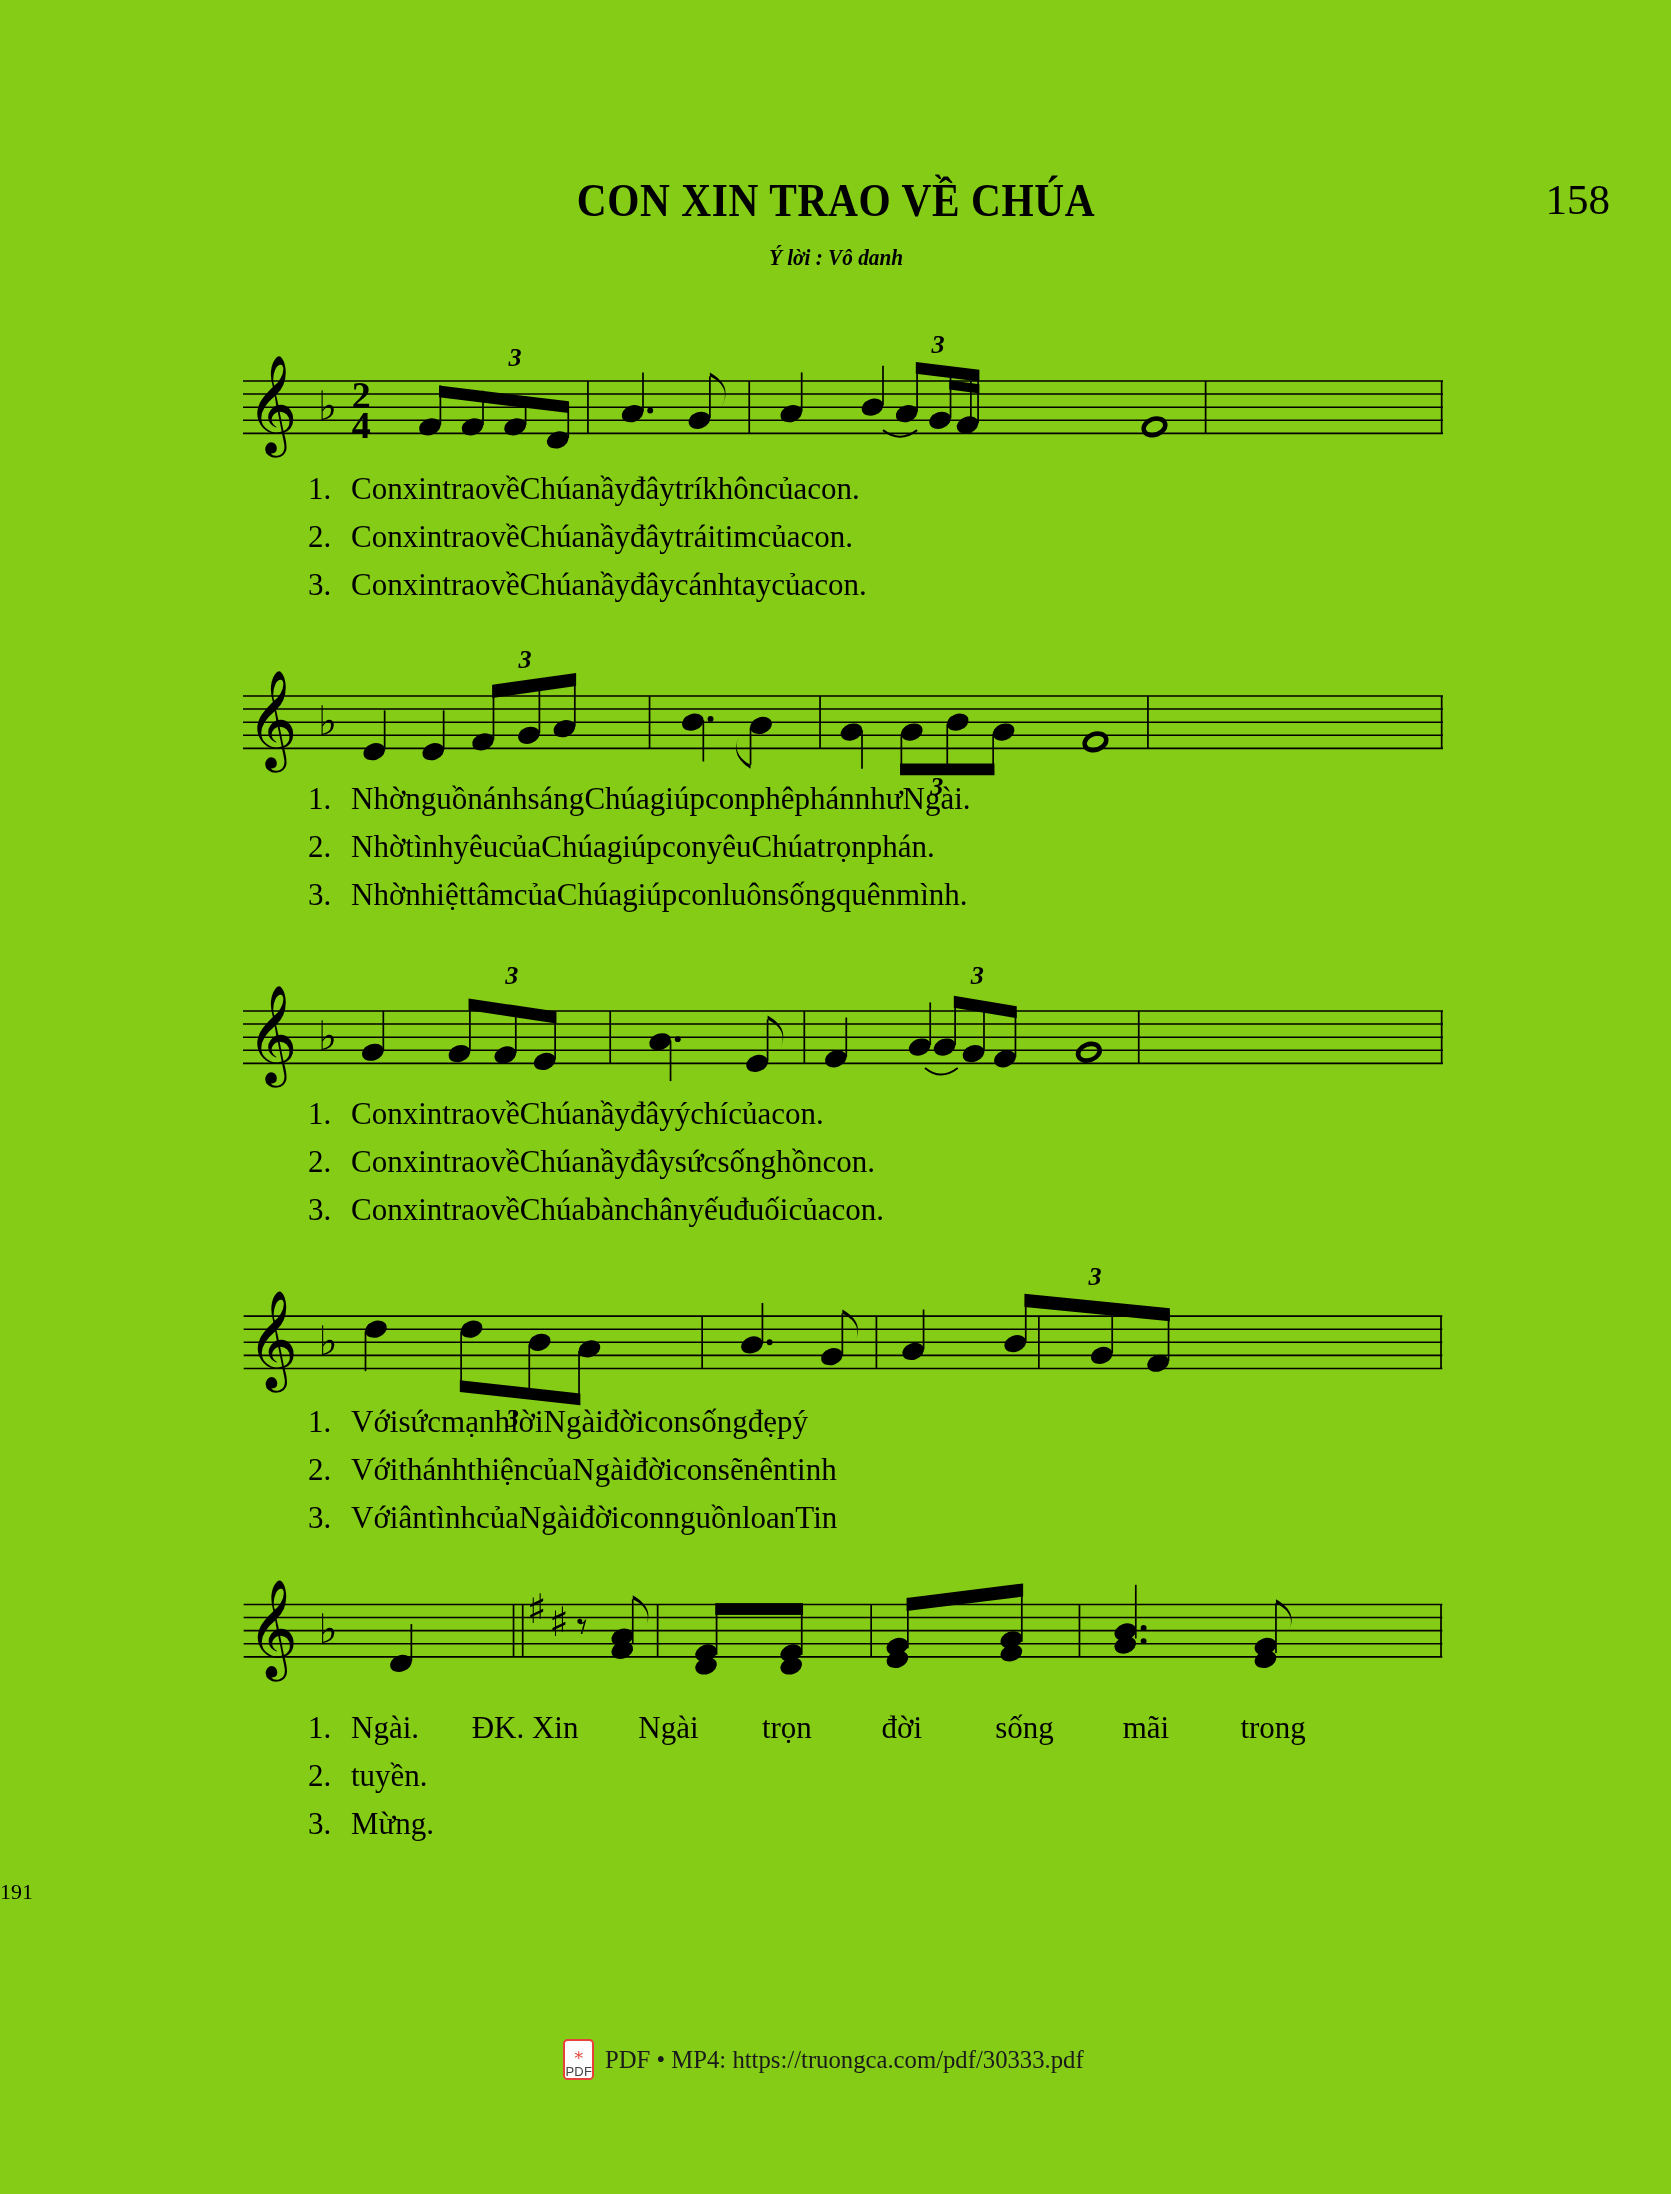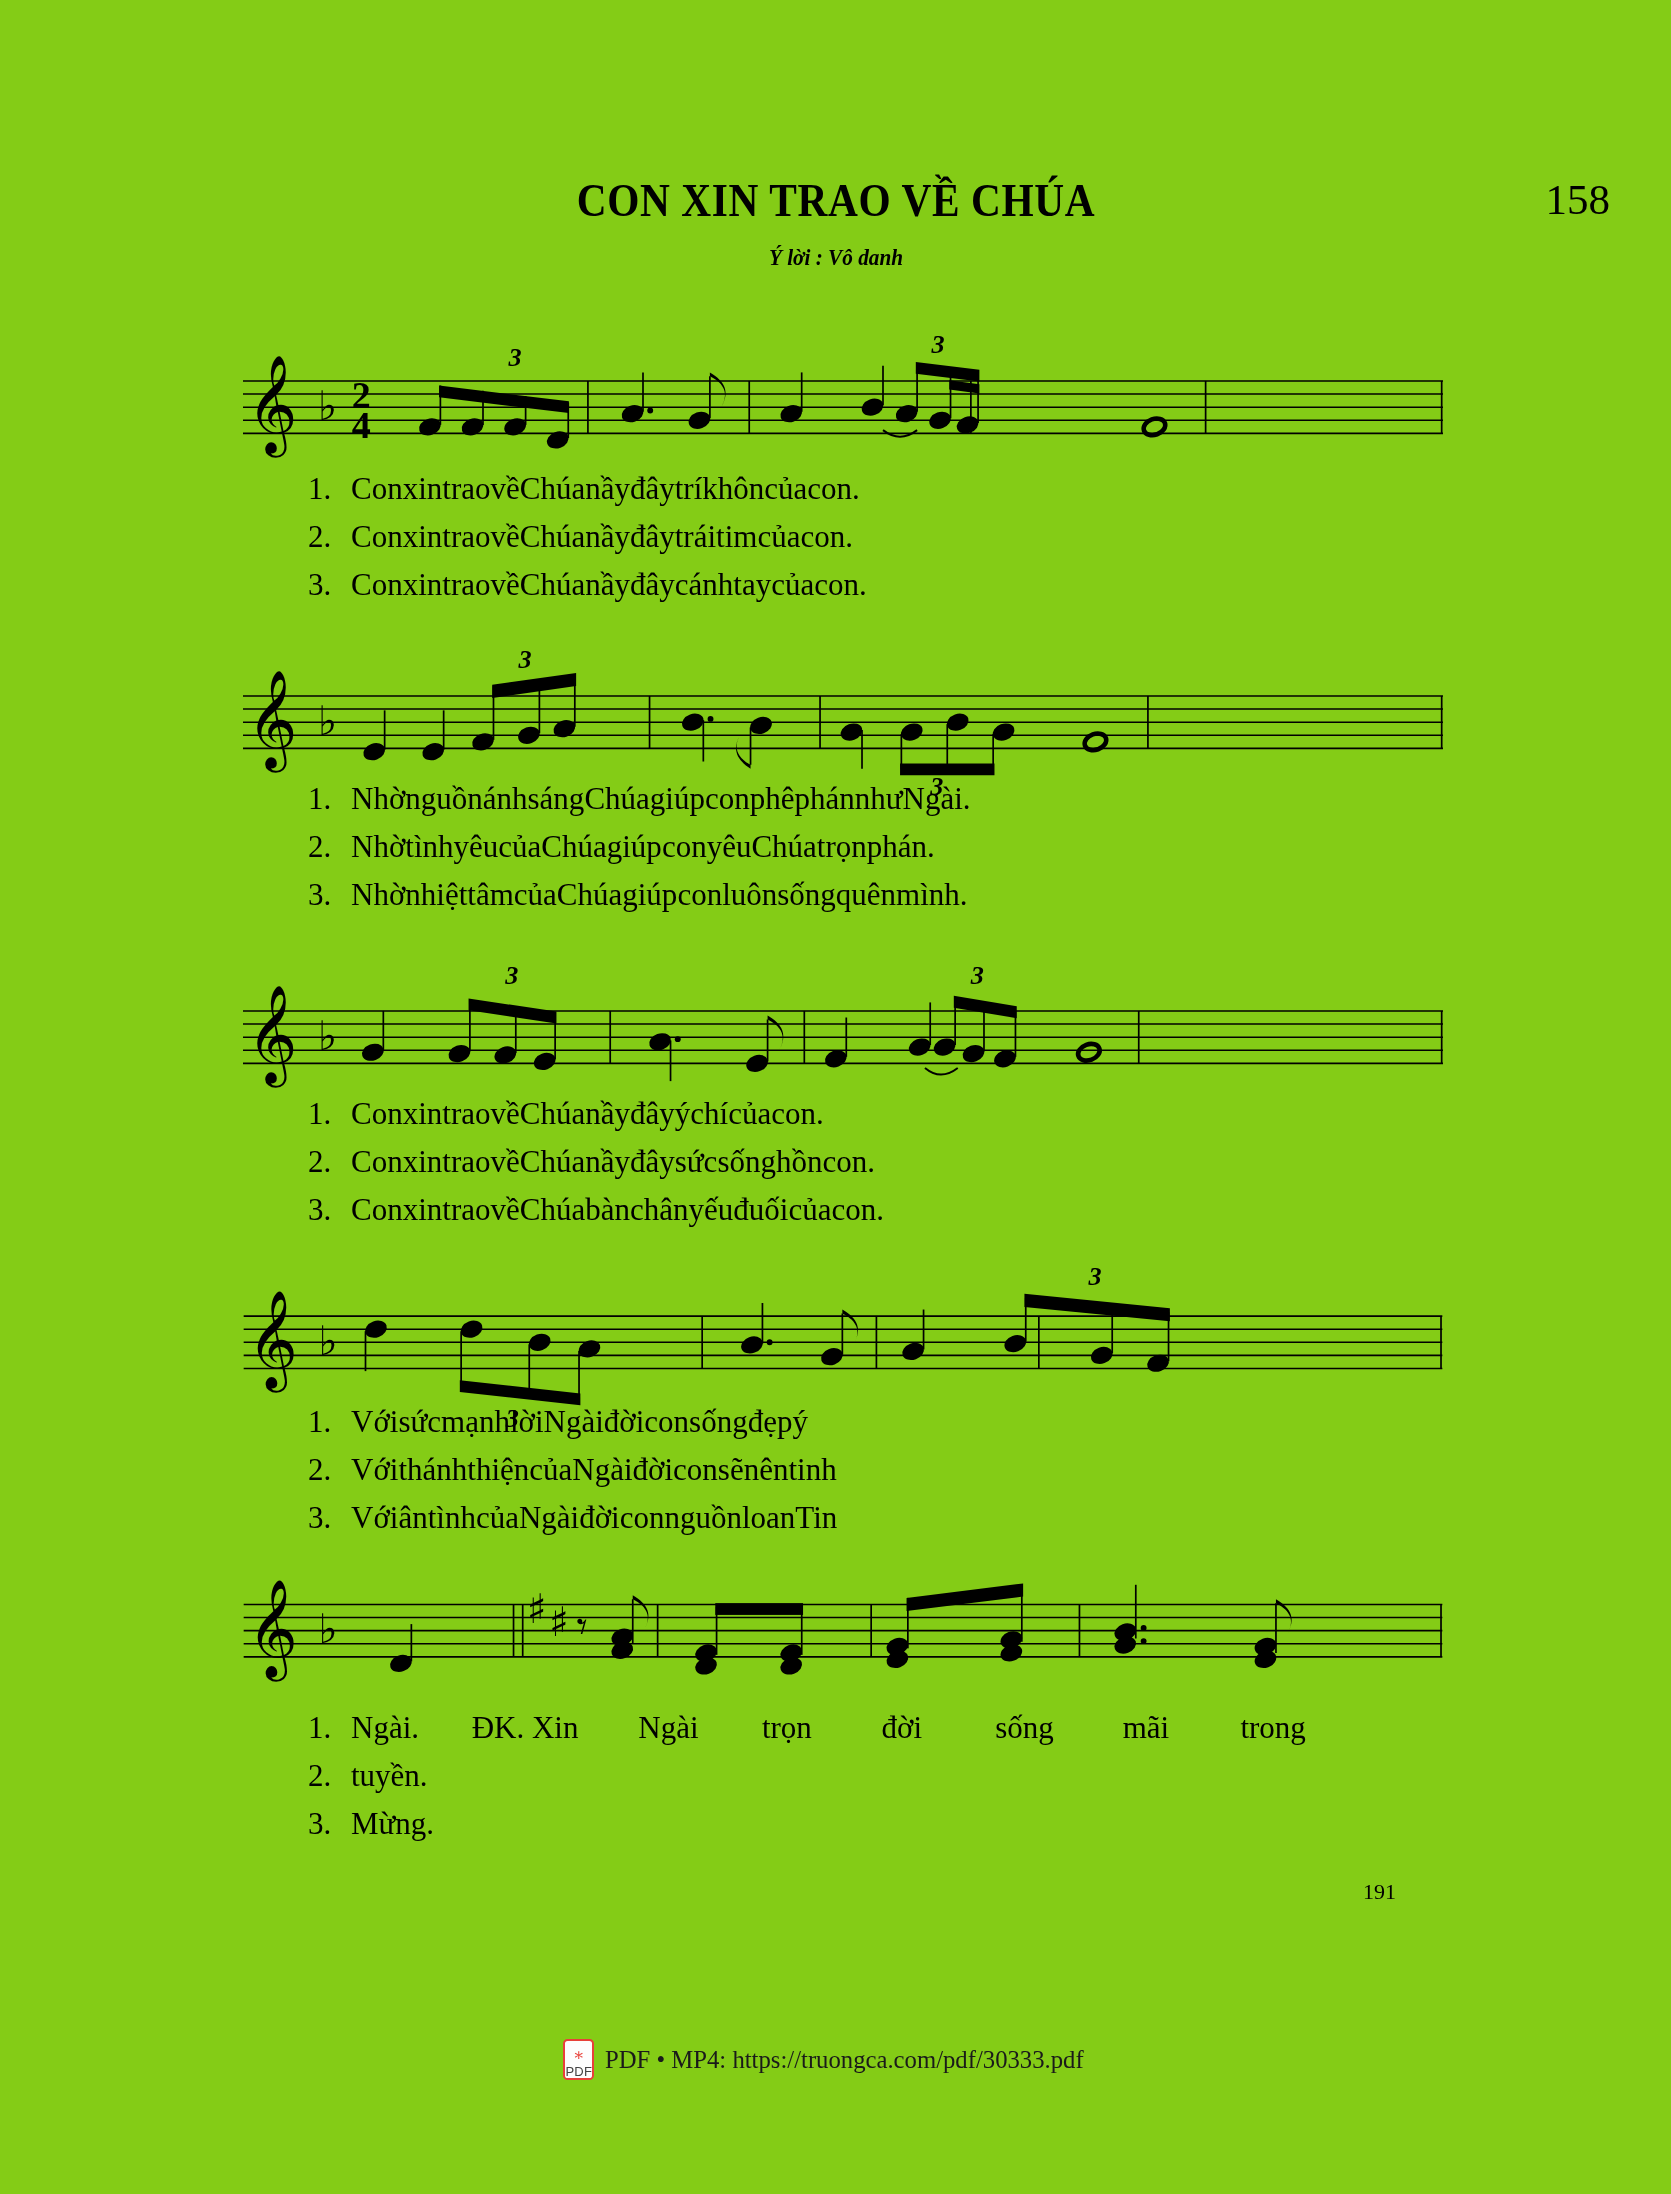--- a/index.html
+++ b/index.html
@@ -111,21 +111,21 @@
     display: inline-block;
     text-align: left;
   }
 
   
   .page-folio {
     position: absolute;
     left: 0;
     top: 1879px;
     width: 1396px;
-    text-align: right;
+    text-align: left;
     font-size: 22px;
     font-family: "Liberation Serif", "DejaVu Serif", serif;
   }
   .source-line {
     position: absolute;
     left: 0;
     top: 2039px;
     width: 1672px;
     display: flex;
     justify-content: center;

